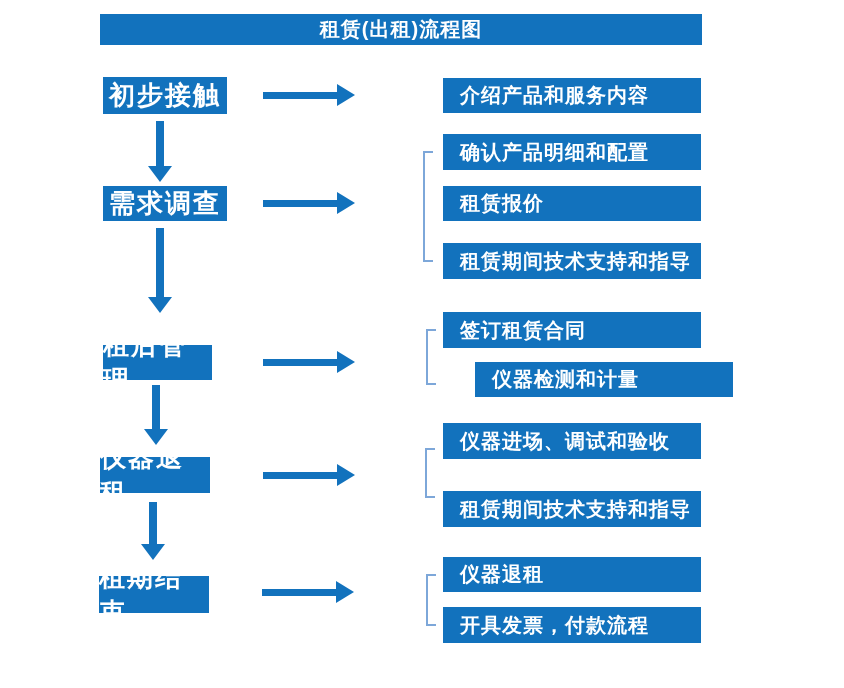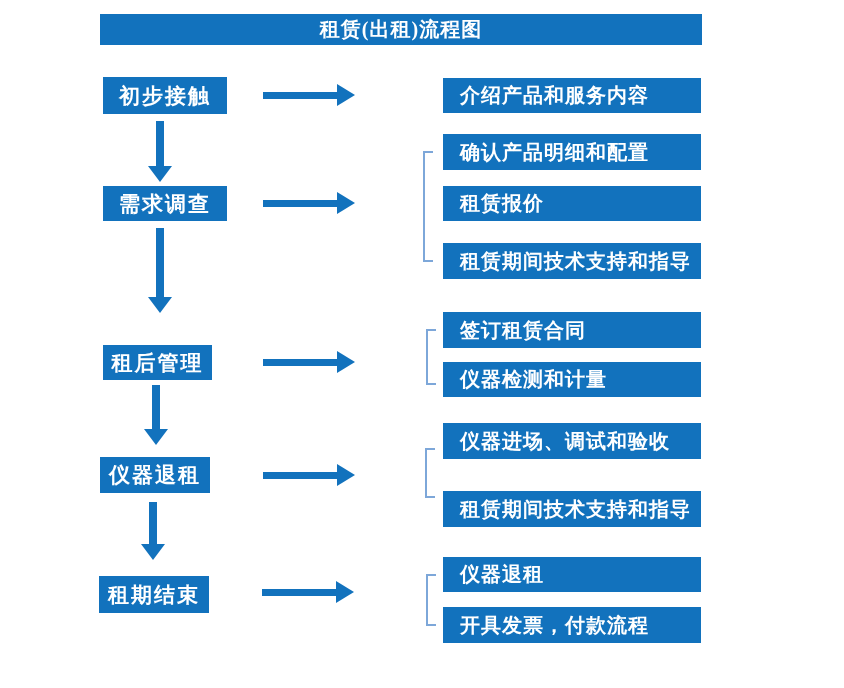--- a/index.html
+++ b/index.html
@@ -1,26 +1,26 @@
 <!DOCTYPE html>
 <html><head>
 <meta charset="utf-8">
 <style>
   html,body{margin:0;padding:0;background:#fff;}
   .canvas{
     position:relative;width:844px;height:688px;background:#fff;overflow:hidden;
-    font-family:Liberation Serif, serif;
+    font-family:Liberation Sans, sans-serif;
   }
   .title-bar{
     position:absolute;left:100px;top:14px;width:602px;height:31px;
     background:#1272BD;color:#fff;font-weight:bold;font-size:20px;
     display:flex;align-items:center;justify-content:center;letter-spacing:1px;
   }
   .stage-box{
-    position:absolute;background:#1272BD;color:#fff;font-weight:bold;font-size:21px;
+    position:absolute;background:#1272BD;color:#fff;font-weight:bold;font-size:26px;
     display:flex;align-items:center;justify-content:center;letter-spacing:2px;
   }
   .detail-box{
     position:absolute;left:443px;width:258px;background:#1272BD;color:#fff;
     font-weight:bold;font-size:20px;display:flex;align-items:center;
     padding-left:17px;box-sizing:border-box;letter-spacing:1px;
   }
   .h-shaft{position:absolute;height:7px;background:#1272BD;}
   .h-head{position:absolute;width:0;height:0;border-top:11px solid transparent;
     border-bottom:11px solid transparent;border-left:18px solid #1272BD;}
@@ -41,21 +41,21 @@
   <div class="stage-box" style="left:103px;top:186px;width:124px;height:35px;">需求调查</div>
   <div class="stage-box" style="left:103px;top:345px;width:109px;height:35px;">租后管理</div>
   <div class="stage-box" style="left:100px;top:457px;width:110px;height:36px;">仪器退租</div>
   <div class="stage-box" style="left:99px;top:576px;width:110px;height:37px;">租期结束</div>
 
   <div class="detail-box" style="top:78px;height:35px;">介绍产品和服务内容</div>
   <div class="detail-box" style="top:134px;height:36px;">确认产品明细和配置</div>
   <div class="detail-box" style="top:186px;height:35px;">租赁报价</div>
   <div class="detail-box" style="top:243px;height:36px;">租赁期间技术支持和指导</div>
   <div class="detail-box" style="top:312px;height:36px;">签订租赁合同</div>
-  <div class="detail-box" style="top:362px;height:35px;">仪器检测和计量</div>
+  <div class="detail-box" style="top:362px;height:35px;margin-left:32px;">仪器检测和计量</div>
   <div class="detail-box" style="top:423px;height:36px;">仪器进场、调试和验收</div>
   <div class="detail-box" style="top:491px;height:36px;">租赁期间技术支持和指导</div>
   <div class="detail-box" style="top:557px;height:35px;text-align:right;">仪器退租</div>
   <div class="detail-box" style="top:607px;height:36px;">开具发票，付款流程</div>
 
   <div>
     <div class="h-shaft" style="left:263px;top:92px;width:74px;"></div>
     <div class="h-head" style="left:337px;top:84px;"></div>
   </div>
   <div>

